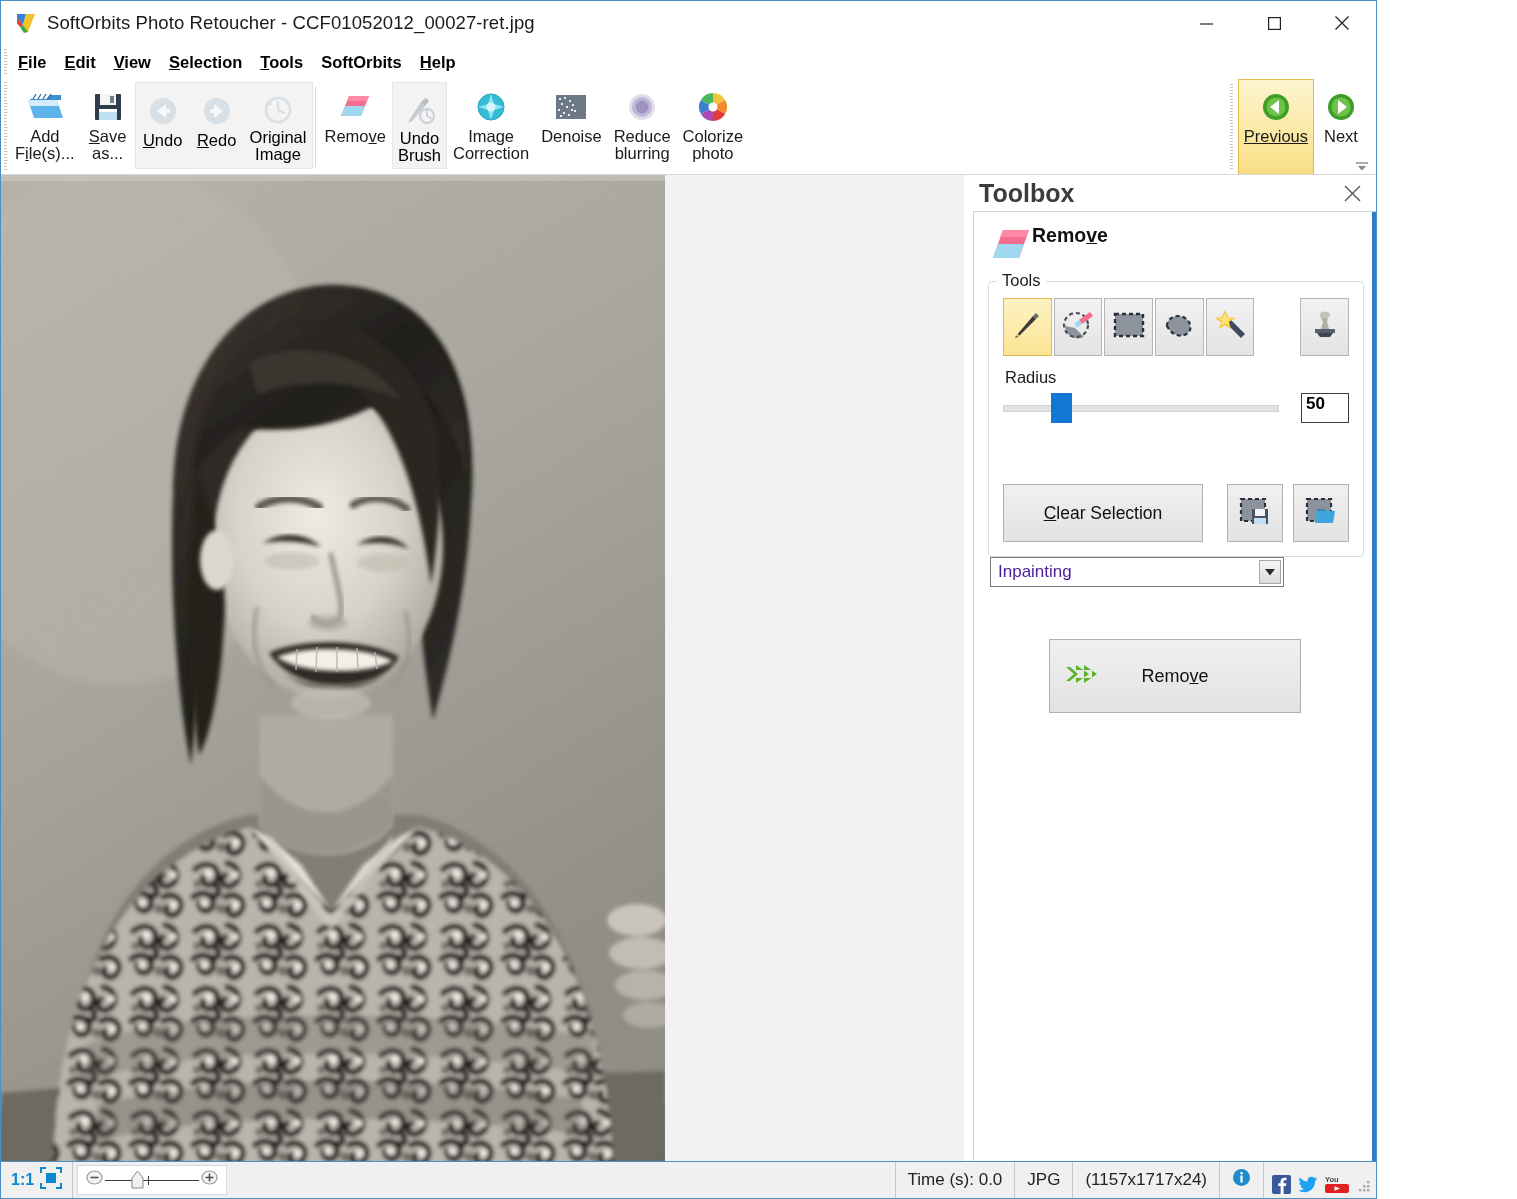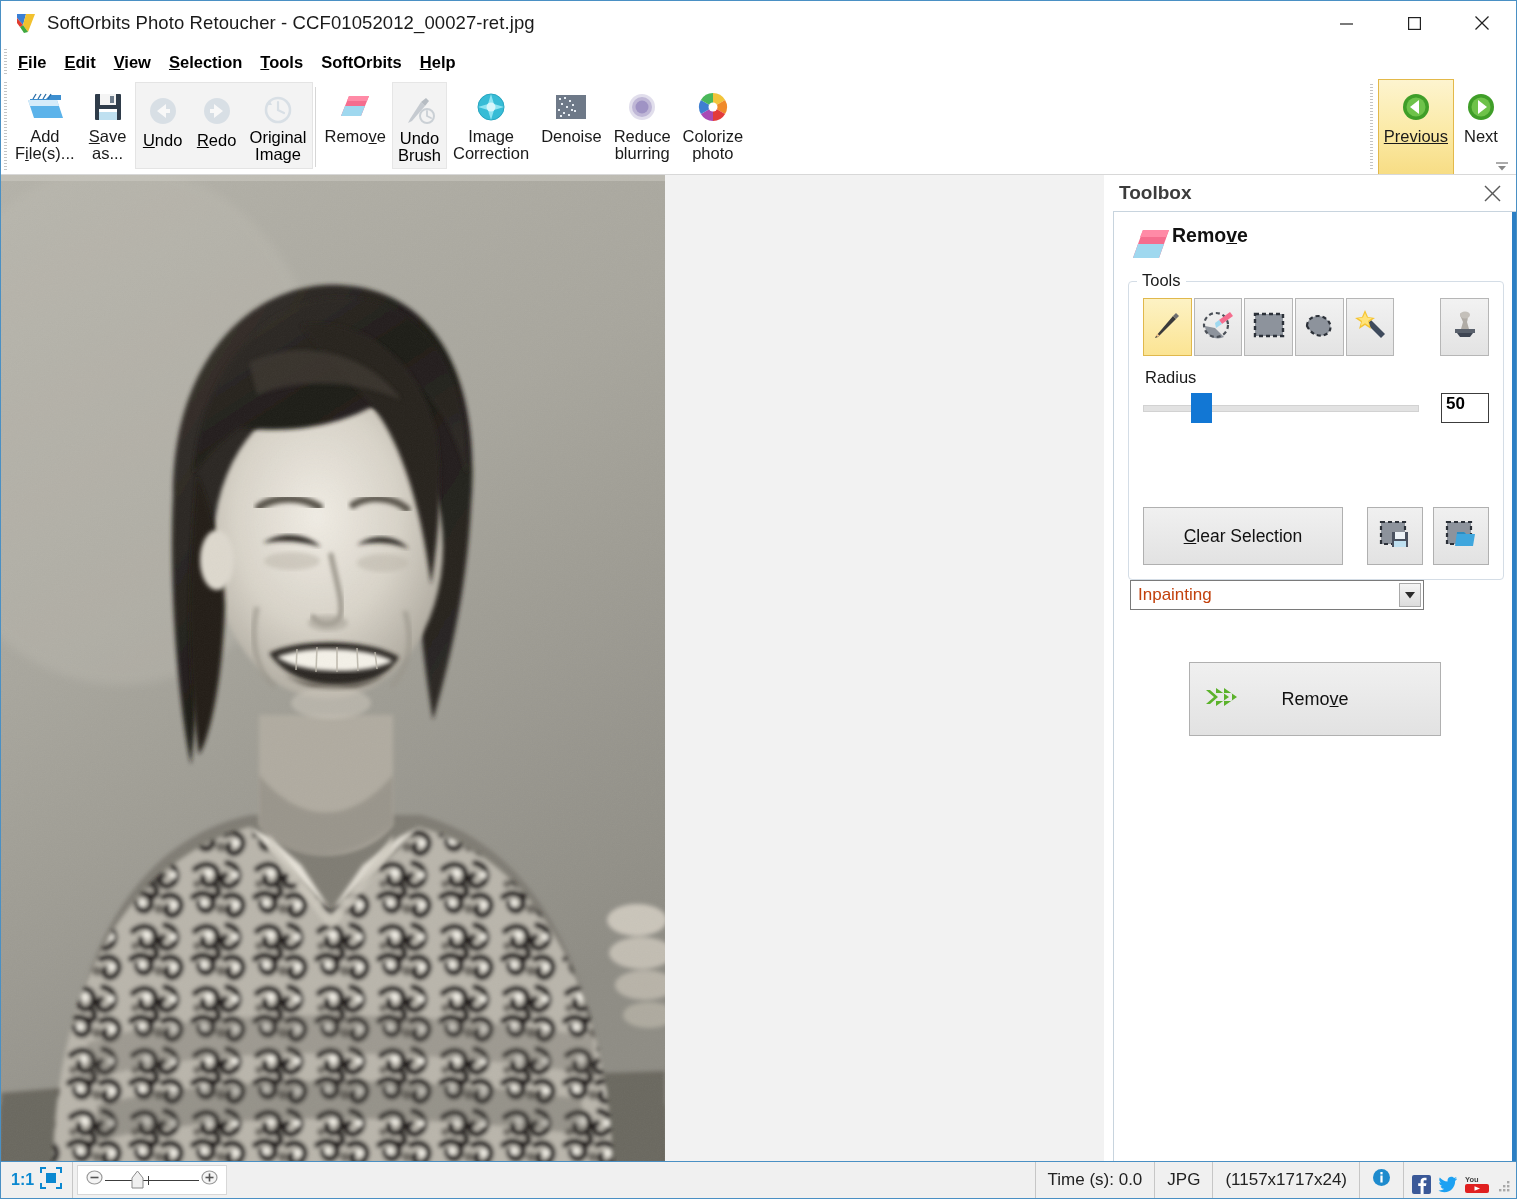--- a/index.html
+++ b/index.html
@@ -4,21 +4,21 @@
 <style>
   * { box-sizing: border-box; margin: 0; padding: 0; }
   html, body {
     width: 1517px; height: 1199px;
     overflow: hidden;
     font-family: "Liberation Sans", sans-serif;
     background: #ffffff;
   }
   #app {
     position: relative;
-    width: 1517px; height: 1199px;
+    width: 1377px; height: 1199px;
     border: 1px solid #4a90c4;
     background: #ffffff;
     display: flex; flex-direction: column;
   }
 
   
   .titlebar {
     height: 44px; flex: 0 0 44px;
     display: flex; align-items: center;
     background: #ffffff;
@@ -139,21 +139,21 @@
     display: flex; flex-direction: column;
     border-left: 1px solid #ffffff;
     position: relative;
   }
   .tb-header {
     height: 36px; flex: 0 0 36px;
     display: flex; align-items: center;
     padding: 0 12px 0 14px;
     background: #ffffff;
   }
-  .tb-title { font-size: 19px; font-weight: bold; color: #3c3c3c; }
+  .tb-title { font-size: 25px; font-weight: bold; color: #3c3c3c; }
   .tb-close { margin-left: auto; width: 24px; height: 24px;
     display: flex; align-items: center; justify-content: center; }
   .tb-body {
     flex: 1 1 auto; background: #ffffff;
     border: 1px solid #c8d4de; border-right: none; border-bottom: none;
     margin-left: 8px;
     padding: 0; position: relative; overflow: hidden;
   }
   .tb-body::after {
     content: ""; position: absolute; right: 0; top: 0; bottom: 0;
@@ -201,21 +201,21 @@
     position: absolute; left: 17.5%; width: 21px; height: 30px;
     background: #1277d4; cursor: pointer;
   }
   .radius-input {
     width: 48px; height: 30px; margin-left: 22px;
     border: 1px solid #3c3c3c; background: #fff;
     font-size: 17px; color: #000;
     padding: 0 4px; font-family: "Liberation Sans", sans-serif;
   }
 
-  .clear-row { display: flex; align-items: center; margin-top: 84px; }
+  .clear-row { display: flex; align-items: center; margin-top: 61px; }
   .btn-grey {
     background: linear-gradient(to bottom, #f0f0f0 0%, #e2e2e2 100%);
     border: 1px solid #b0b0b0;
     font-size: 17.5px; color: #111;
     display: flex; align-items: center; justify-content: center;
     cursor: default; font-family: "Liberation Sans", sans-serif;
   }
   .btn-clear { width: 200px; height: 58px; }
   .btn-clear u { text-decoration: underline; }
   .icon-btn {
@@ -223,21 +223,21 @@
     display: flex; align-items: center; justify-content: center;
   }
   .icon-btn-group { margin-left: auto; display: flex; }
 
   .mode-label { font-size: 17px; color: #111; margin: 30px 0 8px 16px; }
   .combo {
     margin: 0 92px 0 16px; height: 30px;
     border: 1px solid #7a7a7a; background: #fff;
     display: flex; align-items: center; position: relative;
   }
-  .combo-val { font-size: 17px; color: #c2410c; padding-left: 7px; }
+  .combo-val { font-size: 17px; color: #4c1d95; padding-left: 7px; }
   .combo-arrow {
     position: absolute; right: 2px; top: 2px;
     width: 22px; height: 24px;
     background: linear-gradient(to bottom, #f4f4f4 0%, #dcdcdc 100%);
     border: 1px solid #a9a9a9;
     display: flex; align-items: center; justify-content: center;
   }
   .remove-btn {
     margin: 52px auto 0 auto; width: 252px; height: 74px;
     display: flex; align-items: center; position: relative;

